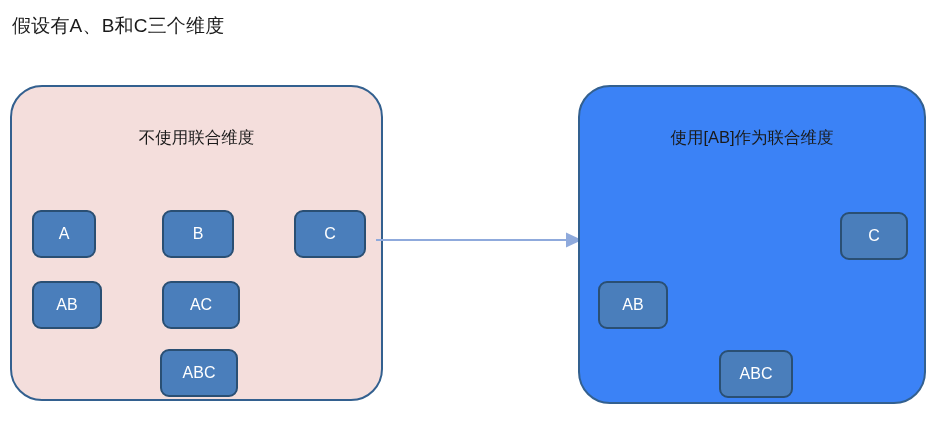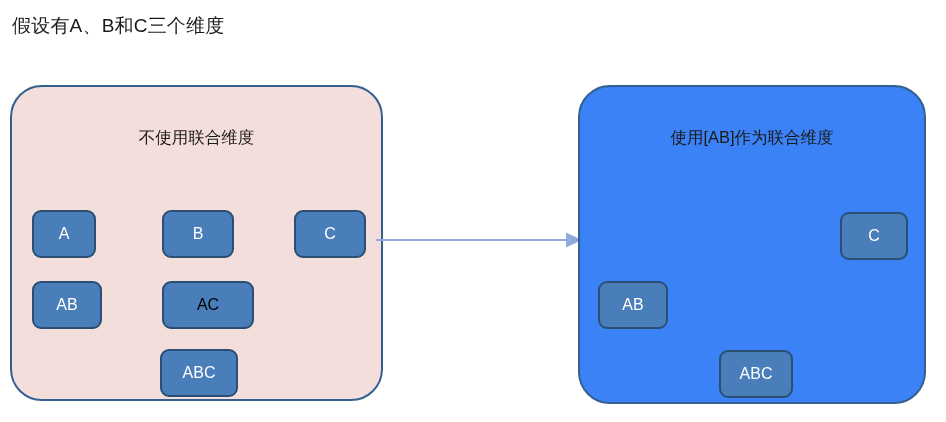--- a/index.html
+++ b/index.html
@@ -96,21 +96,21 @@
 
   <div class="caption" style="color: rgb(26, 26, 26);">假设有A、B和C三个维度</div>
 
   <div class="panel panel-left" style="background: rgb(244, 222, 220); border-color: rgb(51, 96, 143);">
     <div class="clip">
       <div class="panel-title">不使用联合维度</div>
       <div class="node" style="left: 20px; top: 111px; width: 64px; height: 48px; background: rgb(74, 126, 187); border-color: rgb(42, 79, 115); color: rgb(255, 255, 255);">A</div>
       <div class="node" style="left: 150px; top: 111px; width: 72px; height: 48px; background: rgb(74, 126, 187); border-color: rgb(42, 79, 115); color: rgb(255, 255, 255);">B</div>
       <div class="node" style="left: 282px; top: 111px; width: 72px; height: 48px; background: rgb(74, 126, 187); border-color: rgb(42, 79, 115); color: rgb(255, 255, 255);">C</div>
       <div class="node" style="left: 20px; top: 182px; width: 70px; height: 48px; background: rgb(74, 126, 187); border-color: rgb(42, 79, 115); color: rgb(255, 255, 255);">AB</div>
-      <div class="node" style="left: 150px; top: 182px; width: 92px; height: 48px; background: rgb(74, 126, 187); border-color: rgb(42, 79, 115); color: #000000;">AC</div>
+      <div class="node" style="left: 150px; top: 182px; width: 78px; height: 48px; background: rgb(74, 126, 187); border-color: rgb(42, 79, 115); color: #ffffff;">AC</div>
       <div class="node" style="left: 148px; top: 250px; width: 78px; height: 48px; background: rgb(74, 126, 187); border-color: rgb(42, 79, 115); color: rgb(255, 255, 255);">ABC</div>
     </div>
   </div>
 
   <svg id="arrow" viewBox="0 0 215 36">
     <line x1="6" y1="18" x2="198" y2="18" stroke="#8faadc" stroke-width="2.2"></line>
     <polygon points="196,10.5 212,18 196,25.5" fill="#8faadc"></polygon>
   </svg>
 
   <div class="panel panel-right" style="background: #3b82f6; border-color: rgb(51, 96, 143);">

